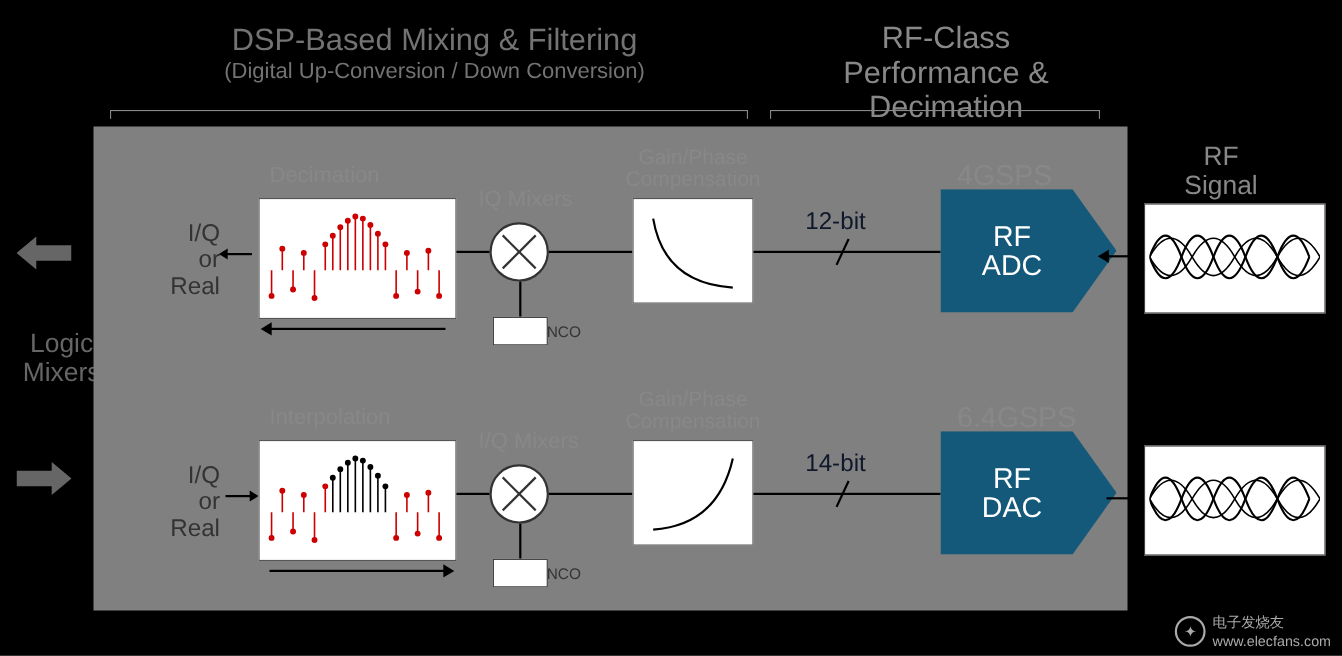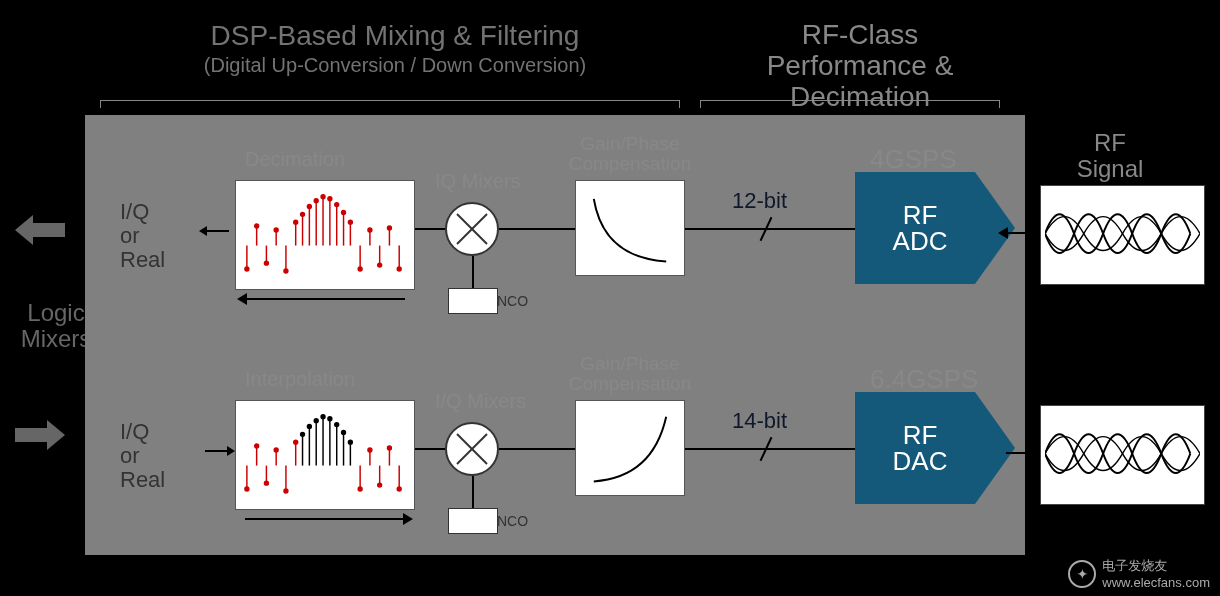--- a/index.html
+++ b/index.html
@@ -93,21 +93,21 @@
   }
   .lane.top    { top: 25px; }
   .lane.bottom { top: 245px; }
   .iq-label {
     position: absolute;
     left: 35px;
     top: 60px;
     width: 80px;
     color: #333;
     font-size: 22px;
-    text-align: left;
+    text-align: right;
     line-height: 1.1;
   }
   .small-arrow {
     position: absolute;
     left: 120px;
     top: 90px;
     width: 24px;
     height: 2px;
     background: #000;
   }

